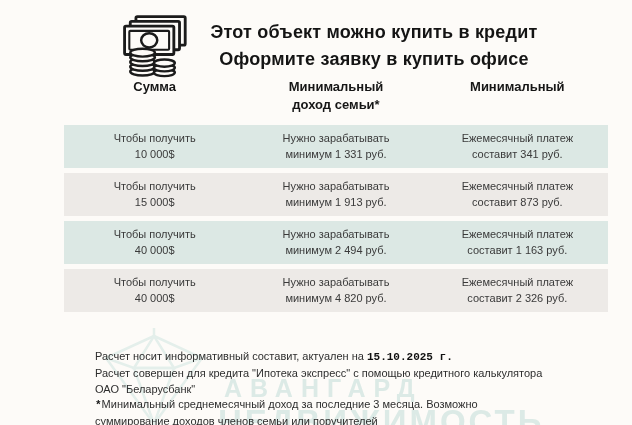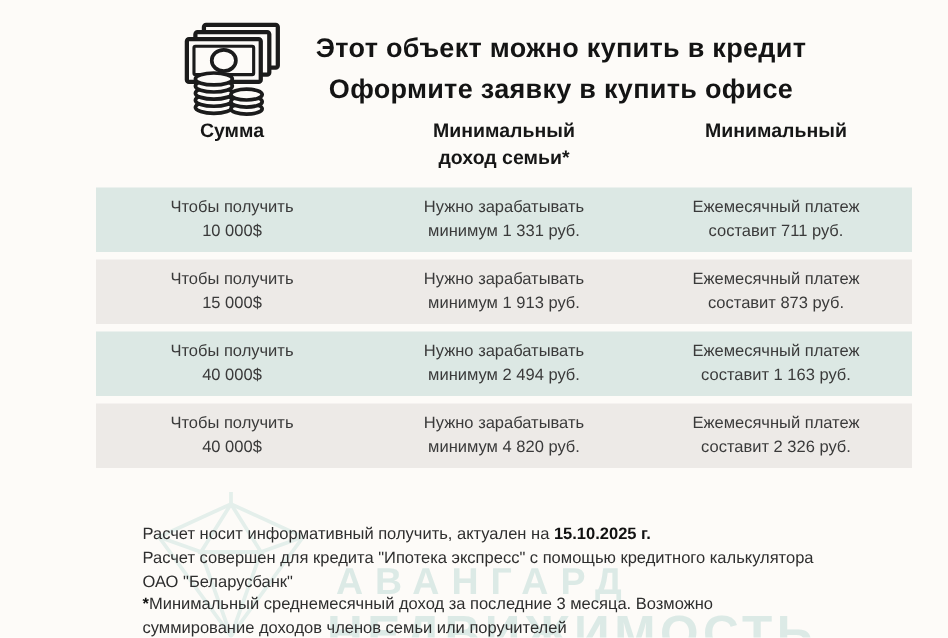--- a/index.html
+++ b/index.html
@@ -51,21 +51,21 @@
   .row-beige{background:#edeae7;}
   .td{
     flex:1;text-align:center;font-size:11px;line-height:1.45;color:#3a3a3a;
   }
   
   .footnote{
     position:absolute;left:95px;top:349px;width:456px;z-index:1;
     font-size:11px;line-height:1.44;color:#2e2e2e;
   }
   .footnote p{margin:0;}
-  .footnote b{font-weight:700;color:#111;}
+  .footnote b{font-weight:700;color:#111;font-family:Liberation Mono, monospace;}
 </style>
 </head>
 <body>
 
 <div class="canvas">
 
   <div class="watermark">
     <svg class="wm-gem" width="132" height="100" viewBox="0 0 132 100" fill="none">
       <g stroke="#e4efeb" stroke-width="2.5" fill="none">
         <path d="M18 30 L66 8 L114 30 L66 96 Z"></path>
@@ -124,21 +124,21 @@
       <div class="td">
         <div>Чтобы получить</div>
           <div>10 000$</div>
       </div>
       <div class="td">
         <div>Нужно зарабатывать</div>
           <div>минимум 1 331 руб.</div>
       </div>
       <div class="td">
         <div>Ежемесячный платеж</div>
-          <div>составит 711 руб.</div>
+          <div>составит 341 руб.</div>
       </div>
     </div>
 
     <div class="row row-beige">
       <div class="td">
         <div>Чтобы получить</div>
           <div>15 000$</div>
       </div>
       <div class="td">
         <div>Нужно зарабатывать</div>
@@ -175,18 +175,18 @@
           <div>минимум 4 820 руб.</div>
       </div>
       <div class="td">
         <div>Ежемесячный платеж</div>
           <div>составит 2 326 руб.</div>
       </div>
     </div>
   </div>
 
   <div class="footnote">
-    <p><span>Расчет носит информативный получить, актуален на </span><b>15.10.2025 г.</b></p>
+    <p><span>Расчет носит информативный составит, актуален на </span><b>15.10.2025 г.</b></p>
     <p>Расчет совершен для кредита "Ипотека экспресс" с помощью кредитного калькулятора ОАО "Беларусбанк"</p>
     <p><b>*</b><span>Минимальный среднемесячный доход за последние 3 месяца. Возможно суммирование доходов членов семьи или поручителей</span></p>
   </div>
 
 </div>
 
 </body></html>

